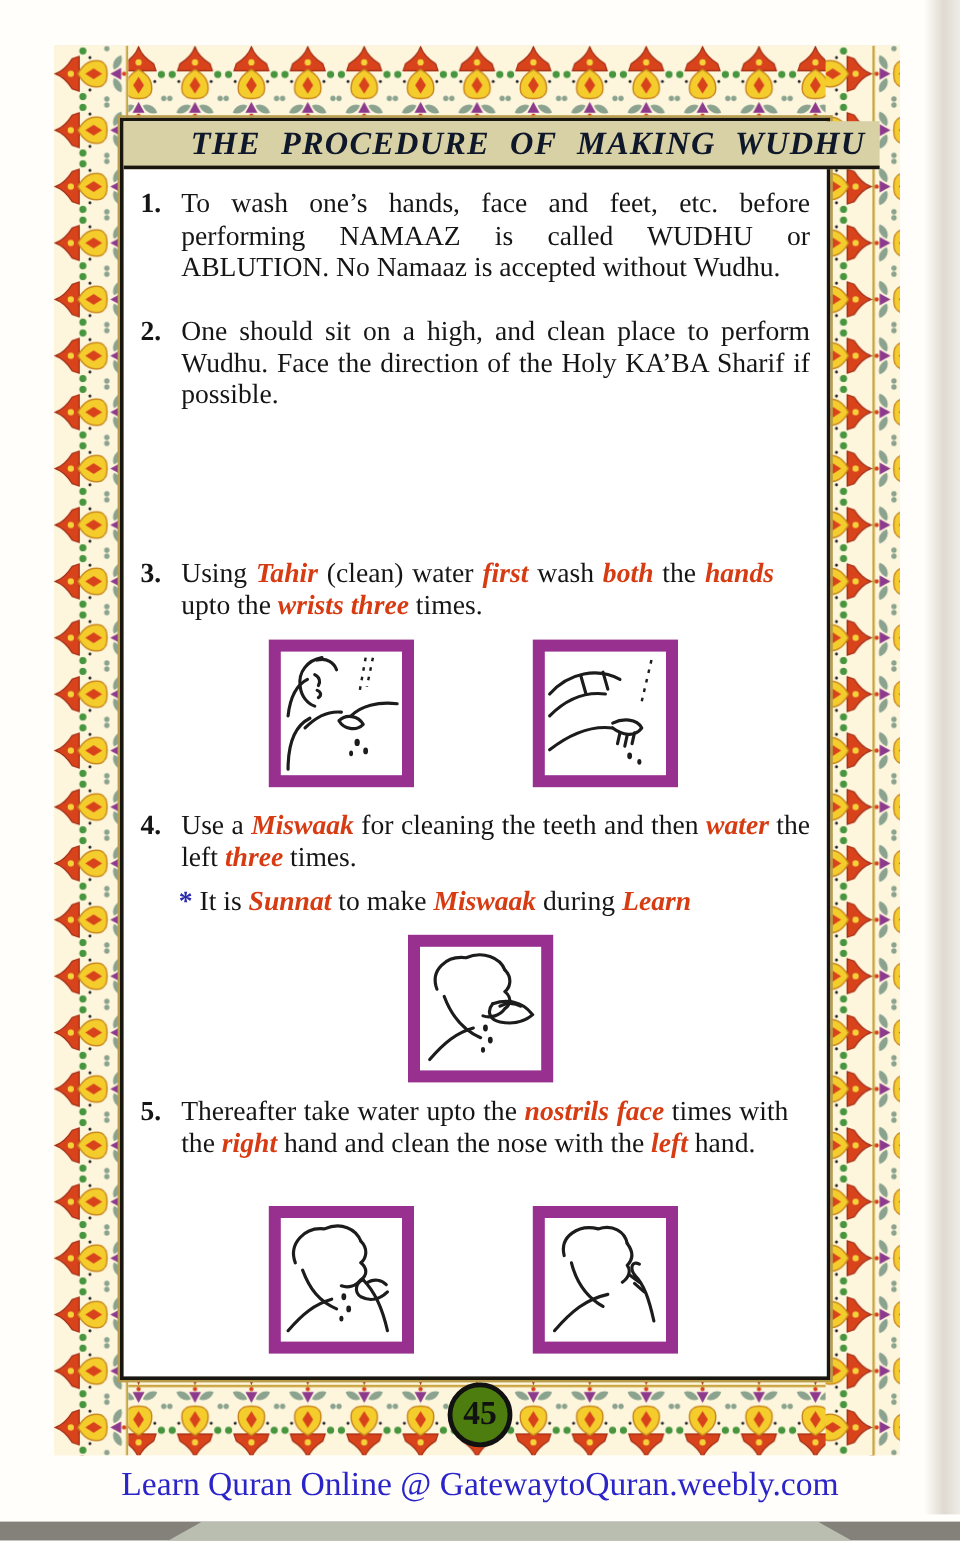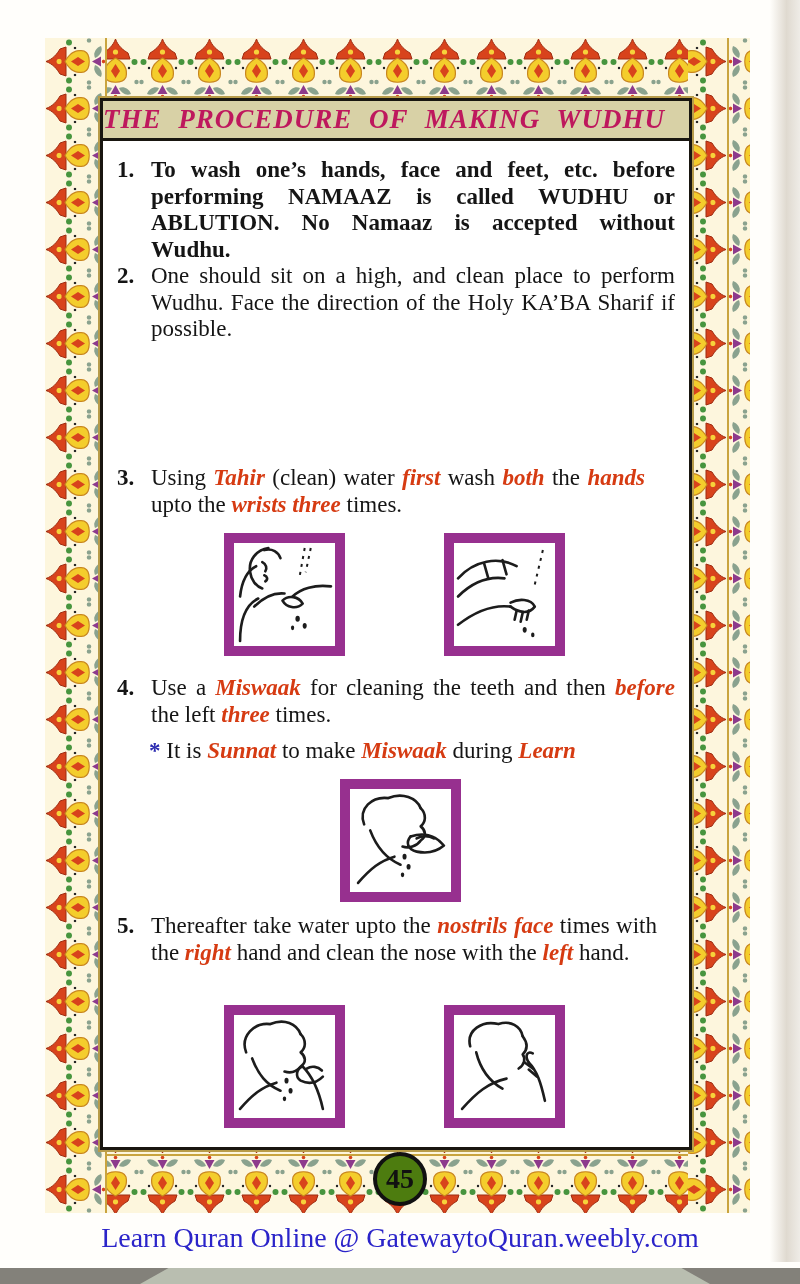--- a/index.html
+++ b/index.html
@@ -10,23 +10,23 @@
   .edge-shadow{position:absolute;right:0;top:0;width:30px;height:1262px;
     background:linear-gradient(to right, rgba(170,155,130,0) 0%, rgba(150,133,108,0.30) 55%, rgba(120,105,85,0.12) 100%);}
 
   
   .frame{position:absolute;left:45px;top:38px;width:705px;height:1175px;}
 
   
   .content-box{position:absolute;left:100px;top:98px;width:586px;height:1046px;
     background:#ffffff;border:3px solid #191610;outline:2px solid #b89c4a;}
 
-  .hbar{position:absolute;left:0;width:100%;background:#d8d1a6;
-    color:#be185d;font-weight:bold;font-style:italic;font-size:27px;line-height:37px;
-    letter-spacing:1px;word-spacing:9px;}
+  .hbar{position:absolute;left:0;width:100%;background:#d8d1a6;text-align:center;
+    color:#0f172a;font-weight:bold;font-style:italic;font-size:27px;line-height:37px;
+    letter-spacing:1px;word-spacing:9px;padding-left:44px;}
   .hbar1{top:0;height:37px;border-bottom:3px solid #191610;}
   .hbar2{top:254px;height:37px;border-top:3px solid #191610;border-bottom:3px solid #191610;}
   .hbar span{white-space:pre;}
 
   .bismillah{position:absolute;left:0;top:300px;width:100%;text-align:center;
     color:#1f8f35;font-family:"DejaVu Sans",sans-serif;font-weight:bold;font-size:37px;line-height:58px;direction:rtl;}
 
   .item{position:absolute;left:14px;}
   .item .num{position:absolute;left:0;top:0;font-weight:bold;font-size:23px;color:#151515;}
   .item .body{margin-left:34px;font-size:23px;line-height:26.5px;color:#151515;text-align:justify;}
@@ -98,21 +98,21 @@
   </svg>
 
   <div class="content-box">
 
     <div class="hbar hbar1">
       <span>THE PROCEDURE OF MAKING WUDHU</span>
     </div>
 
     <div class="item" style="top:56px;width:560px;">
       <span class="num">1.</span>
-      <div class="body" style="width:524px;font-weight:bold;"><span class="seg-p">To wash one’s hands, face and feet, etc. before performing NAMAAZ is called WUDHU or ABLUTION. No Namaaz is accepted without  Wudhu.</span></div>
+      <div class="body" style="width:524px;"><span class="seg-p">To wash one’s hands, face and feet, etc. before performing NAMAAZ is called WUDHU or ABLUTION. No Namaaz is accepted without  Wudhu.</span></div>
     </div>
 
     <div class="item" style="top:162px;width:560px;">
       <span class="num">2.</span>
       <div class="body" style="width:524px;"><span class="seg-p">One should sit on a high, and clean place to perform Wudhu. Face the direction of the Holy KA’BA Sharif if  possible.</span></div>
     </div>
 
 
 
     <div class="item" style="top:364px;width:540px;">
@@ -145,21 +145,21 @@
         <path class="sketch" d="M56,62 C64,68 74,70 80,62 C76,54 64,54 56,58"></path>
         <path class="sketch" d="M62,66 L60,75 M68,68 L66,77 M74,66 L72,75"></path>
         <path class="stream" d="M88,6 L80,40"></path>
         <ellipse class="drop" cx="70" cy="85" rx="2" ry="2.8"></ellipse>
         <ellipse class="drop" cx="78" cy="90" rx="1.7" ry="2.4"></ellipse>
       </svg>
     </div>
 
     <div class="item" style="top:574px;width:560px;">
       <span class="num">4.</span>
-      <div class="body" style="width:524px;"><span class="seg-p">Use a </span><span class="seg-r">Miswaak</span><span class="seg-p"> for cleaning the teeth and then </span><span class="seg-r">before</span><span class="seg-p"> the left </span><span class="seg-r">three</span><span class="seg-p">  times.</span></div>
+      <div class="body" style="width:524px;"><span class="seg-p">Use a </span><span class="seg-r">Miswaak</span><span class="seg-p"> for cleaning the teeth and then </span><span class="seg-r">water</span><span class="seg-p"> the left </span><span class="seg-r">three</span><span class="seg-p">  times.</span></div>
     </div>
 
     <div class="note-line" style="top:636px;"><span class="seg-b">* </span><span class="seg-p">It is </span><span class="seg-r">Sunnat</span><span class="seg-p"> to make </span><span class="seg-r">Miswaak</span><span class="seg-p"> during </span><span class="seg-r">Learn</span></div>
 
     <div class="figure" style="left:237px;top:678px;" aria-label="gargling mouth with water from cupped hand">
       <svg viewBox="0 0 100 100">
         <path class="sketch" d="M14,34 C8,18 22,6 38,8 C52,2 66,8 70,18"></path>
         <path class="sketch" d="M70,18 C76,24 75,32 70,36 C75,40 76,46 70,50 C66,56 58,58 52,56"></path>
         <path class="sketch" d="M20,40 C26,56 36,68 50,74"></path>
         <path class="sketch" d="M8,92 C20,78 30,70 44,66"></path>

